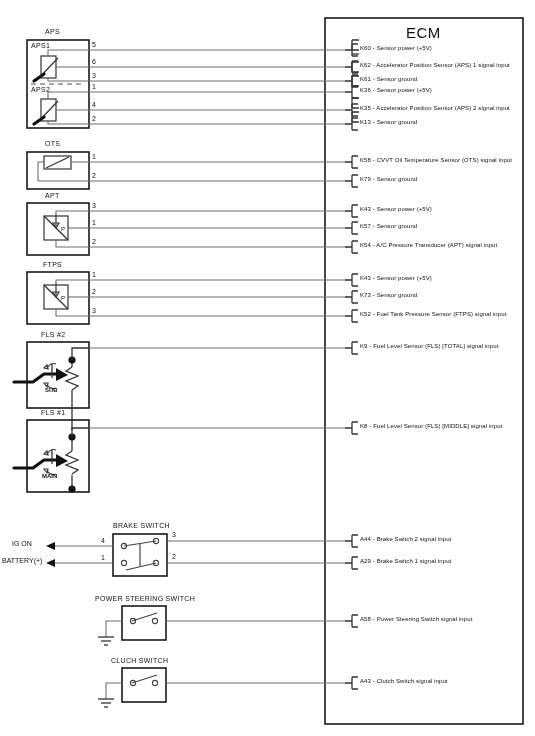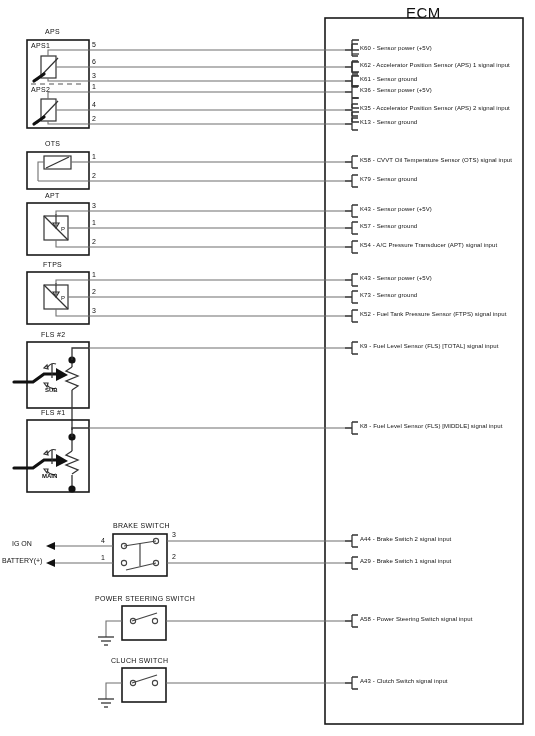--- a/index.html
+++ b/index.html
@@ -6,21 +6,21 @@
   body{
     width:535px;height:736px;position:relative;overflow:hidden;
     font-family:"Liberation Sans", sans-serif;
     color:#111;
   }
   #stage{position:absolute;left:0;top:0;width:535px;height:736px;}
   svg{position:absolute;left:0;top:0;width:535px;height:736px;}
 
   
   .lbl{position:absolute;white-space:nowrap;line-height:1;}
-  .ecm-title{font-size:15px;letter-spacing:.5px;}
+  .ecm-title{font-size:15px;letter-spacing:.5px;margin-top:20px;}
   .comp-name{font-size:7px;letter-spacing:.3px;}
   .pin-num{font-size:7px;}
   .pin-txt{font-size:6px;letter-spacing:.1px;}
   .sym-txt{font-size:6px;font-weight:bold;}
   .src-txt{font-size:7px;}
   .p-mark{font-size:6px;}
 </style>
 </head>
 <body>
 

